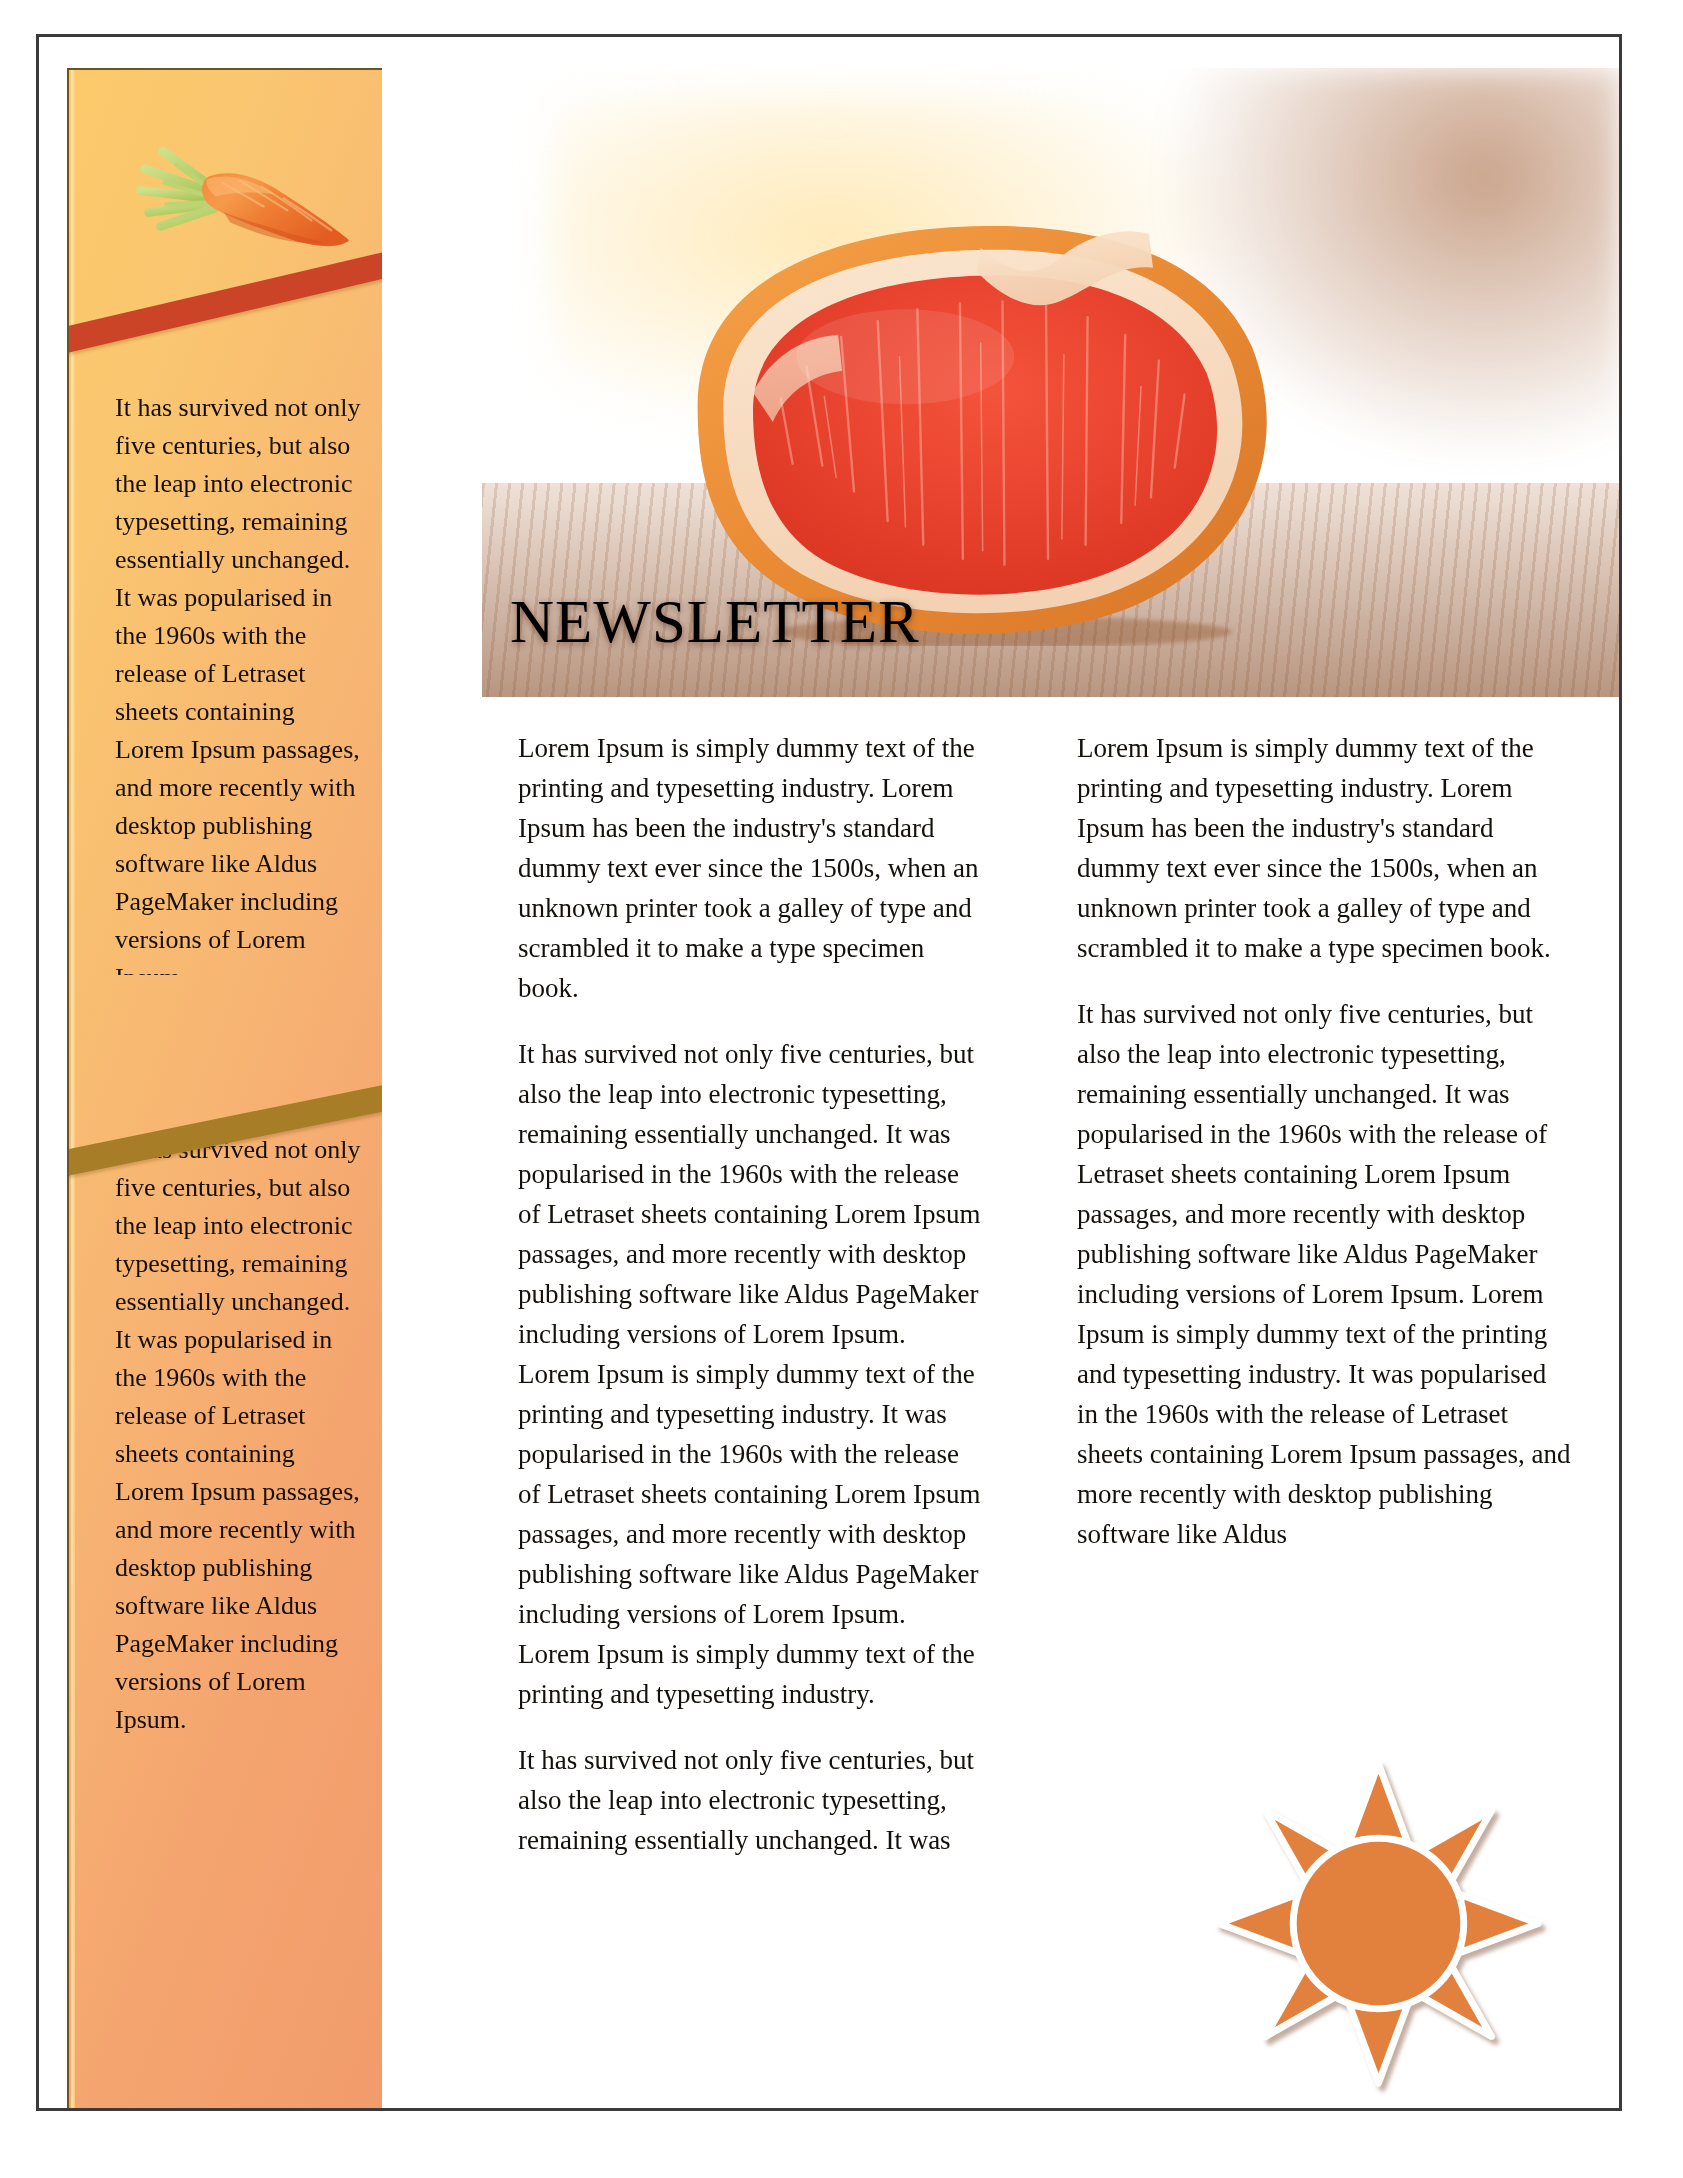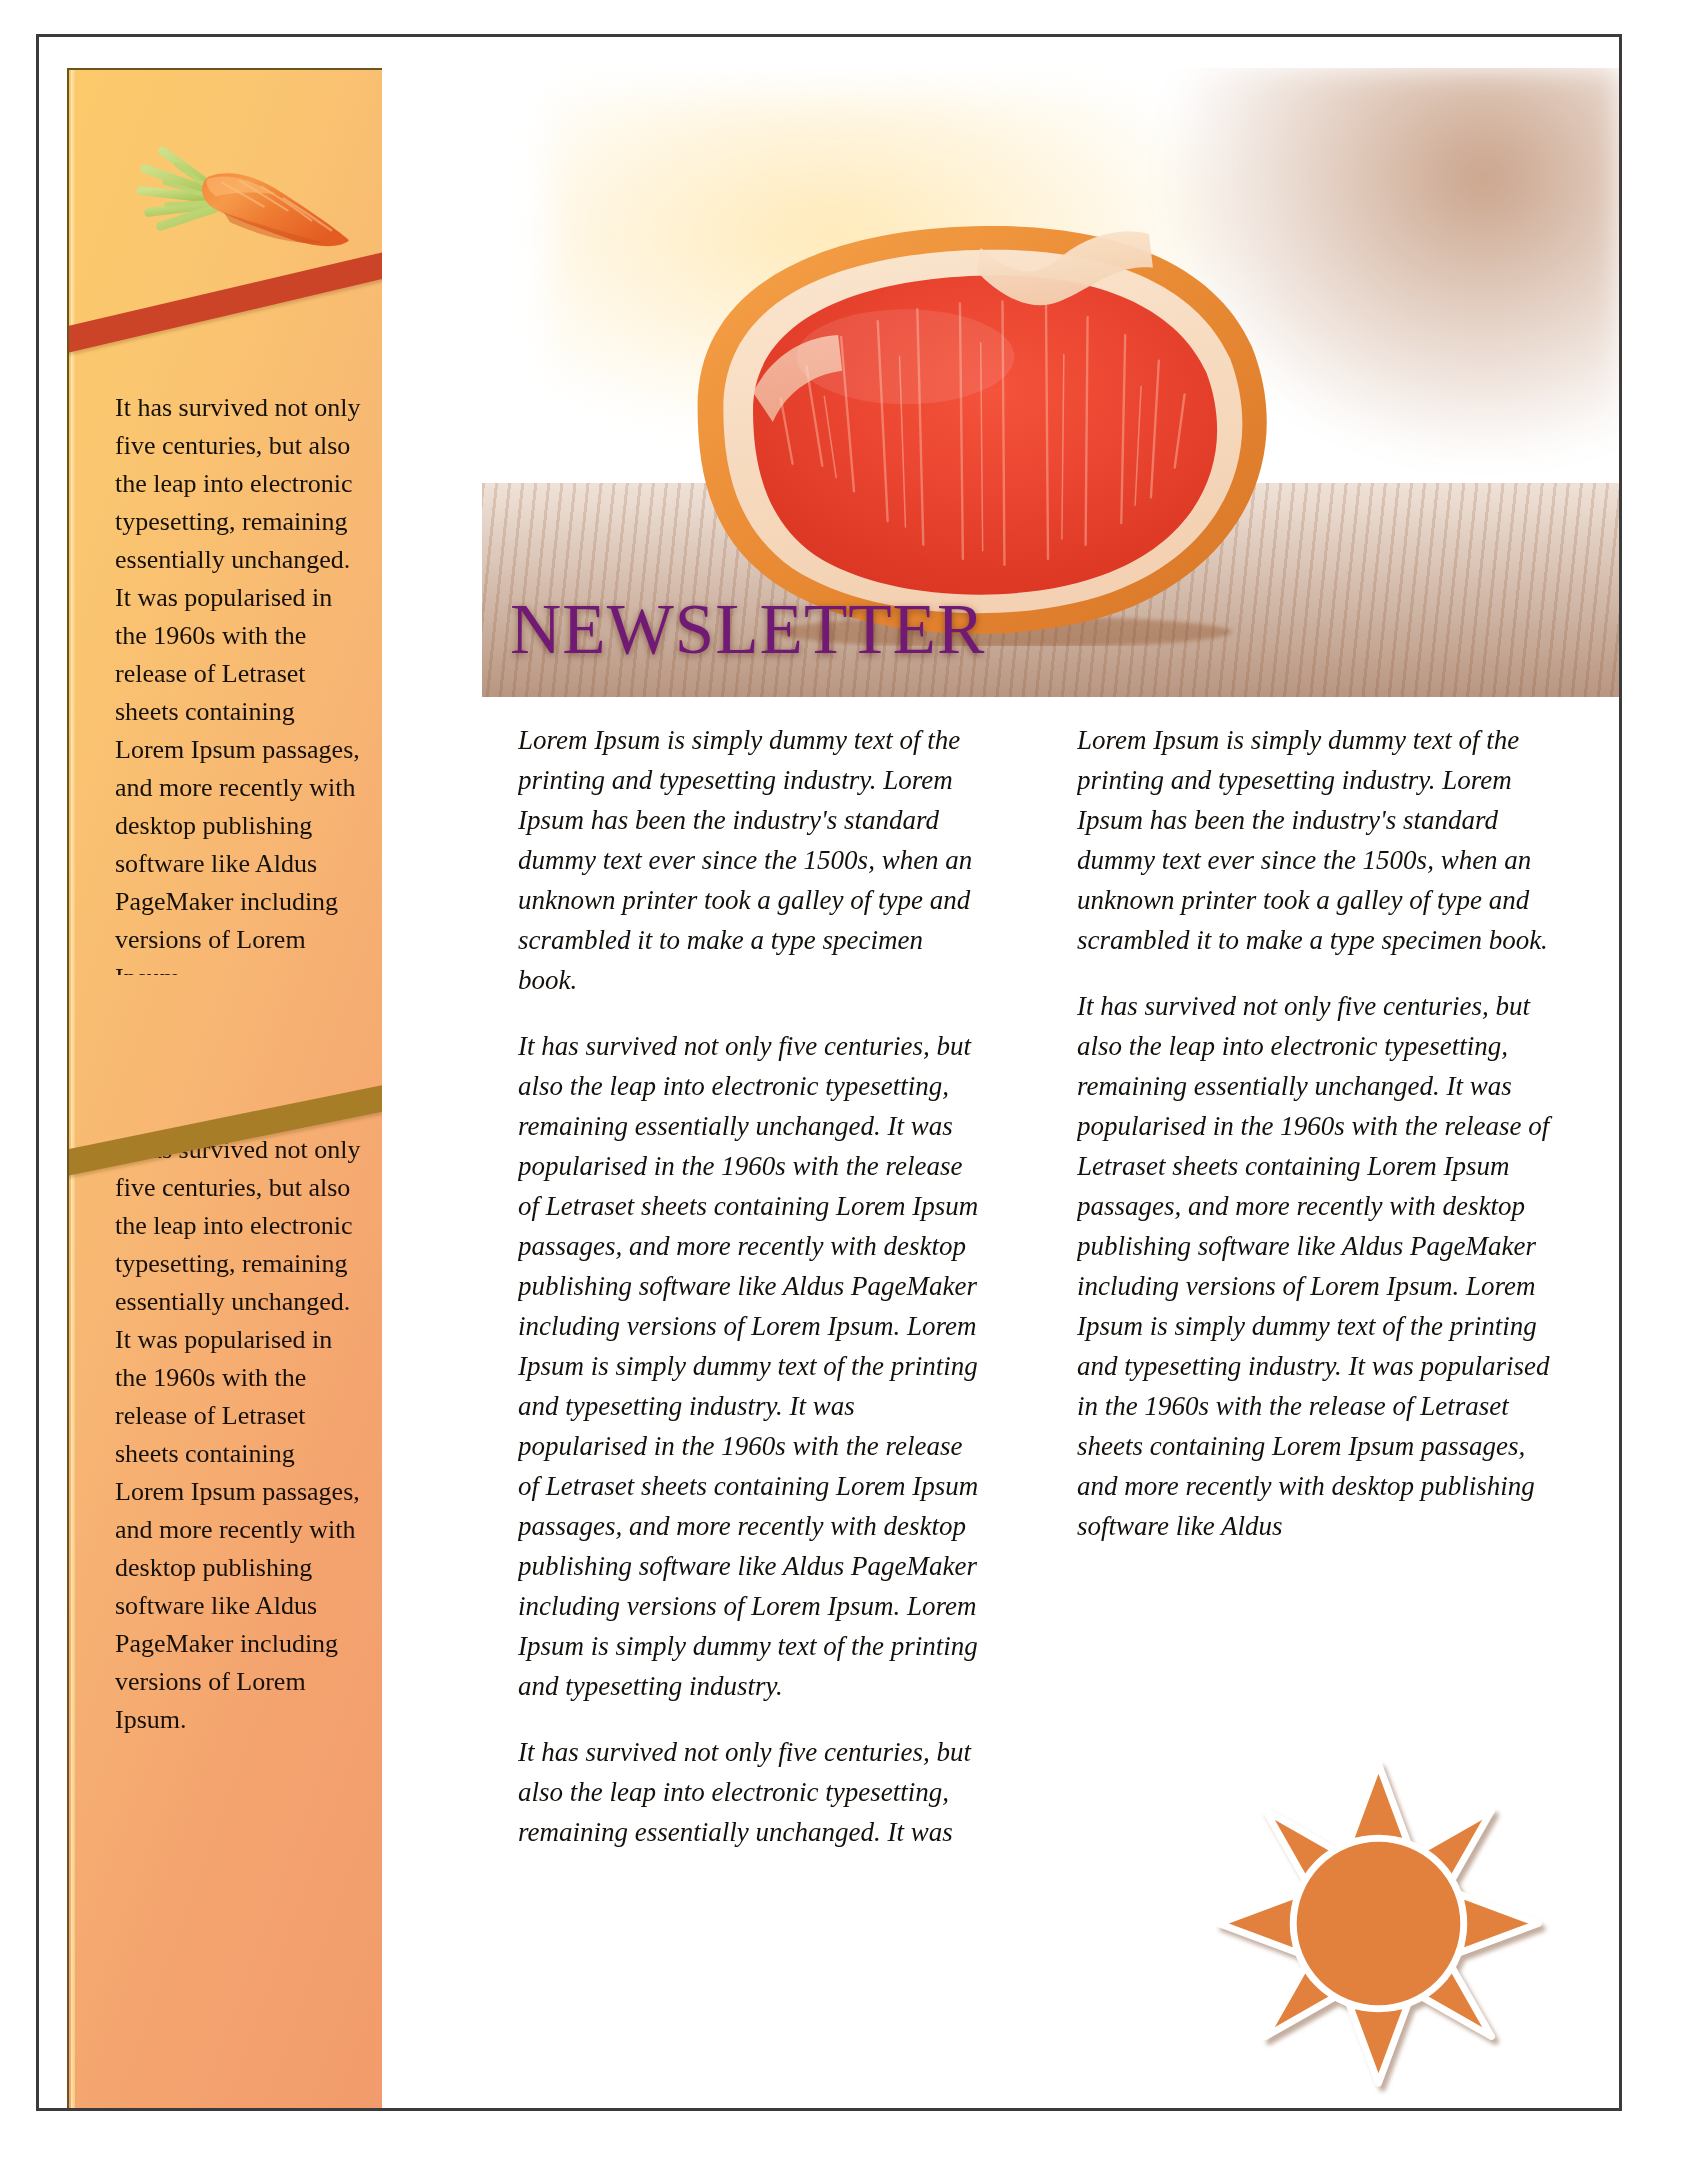--- a/index.html
+++ b/index.html
@@ -142,42 +142,42 @@
     left: 176px;
     top: 150px;
     width: 683px;
     height: 428px;
     z-index: 2;
   }
 
   .hero-title {
     position: absolute;
     left: 28px;
-    bottom: 20px;
-    font-size: 71px;
+    bottom: 28px;
+    font-size: 61px;
     line-height: 95px;
     letter-spacing: 1px;
-    color: #701a75;
+    color: #000000;
     font-family: "Liberation Serif", "DejaVu Serif", serif;
     font-weight: 400;
     text-shadow: 0 2px 7px rgba(80,32,8,.55);
     z-index: 4;
     white-space: nowrap;
   }
 
   
   .col {
     position: absolute;
     font-size: 27px;
     line-height: 40px;
     color: #14100c;
     overflow: hidden;
     z-index: 2;
   }
-  .col p { margin: 0 0 26px 0; font-style: italic; }
+  .col p { margin: 8px 0 26px 0; }
   .col-mid {
     left: 479px;
     top: 683px;
     width: 465px;
     height: 1386px;
   }
   .col-right {
     left: 1038px;
     top: 683px;
     width: 495px;

